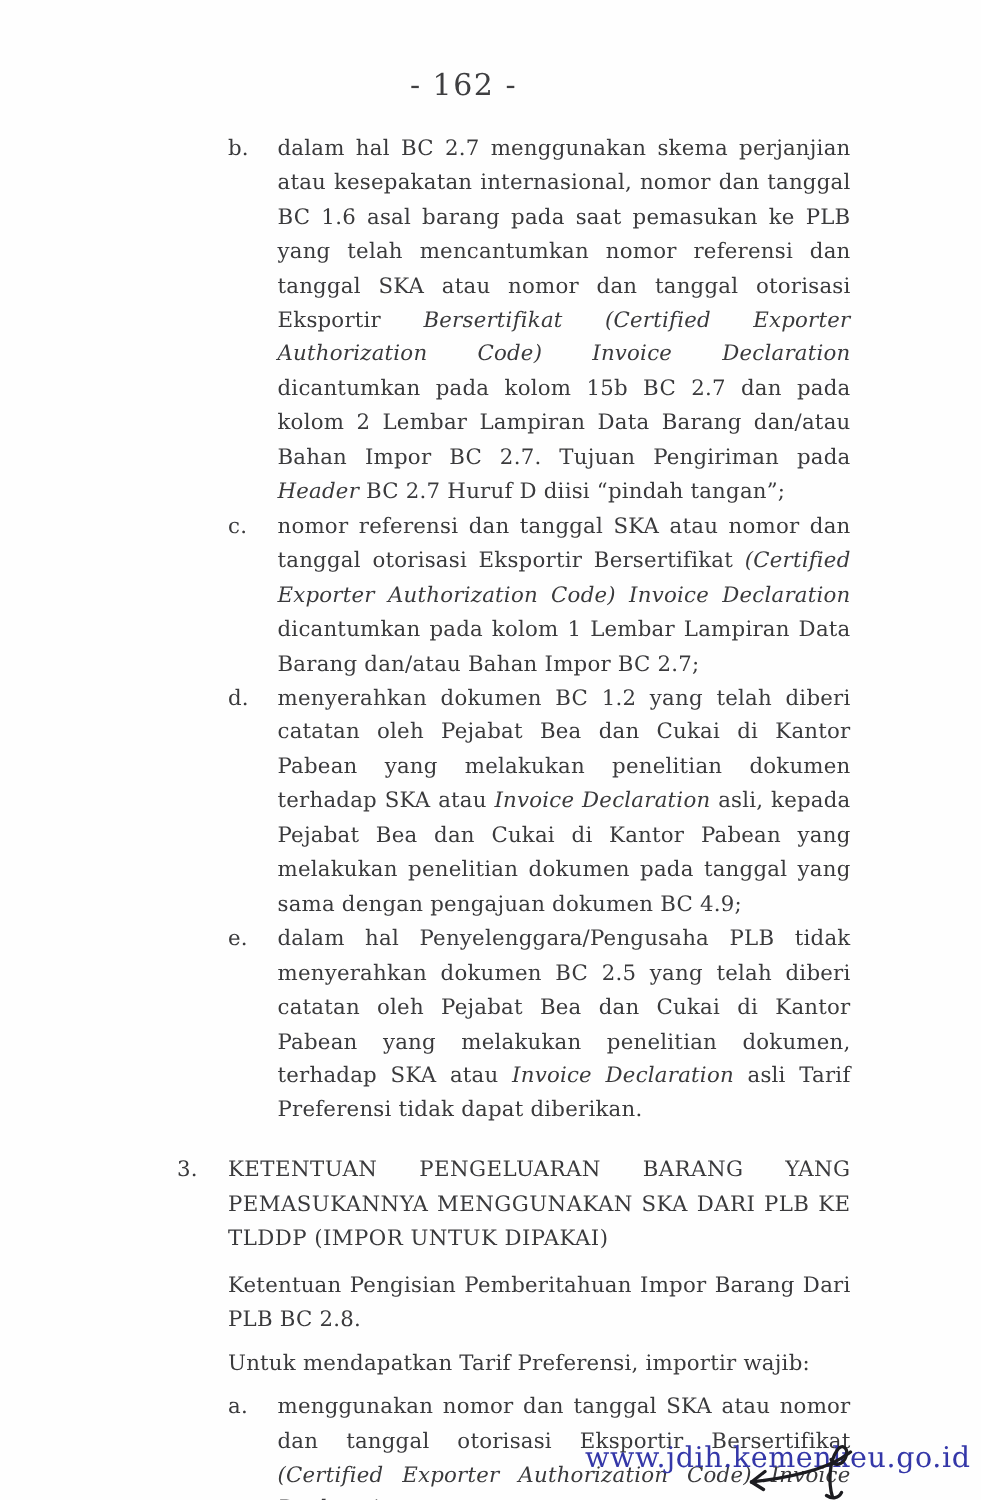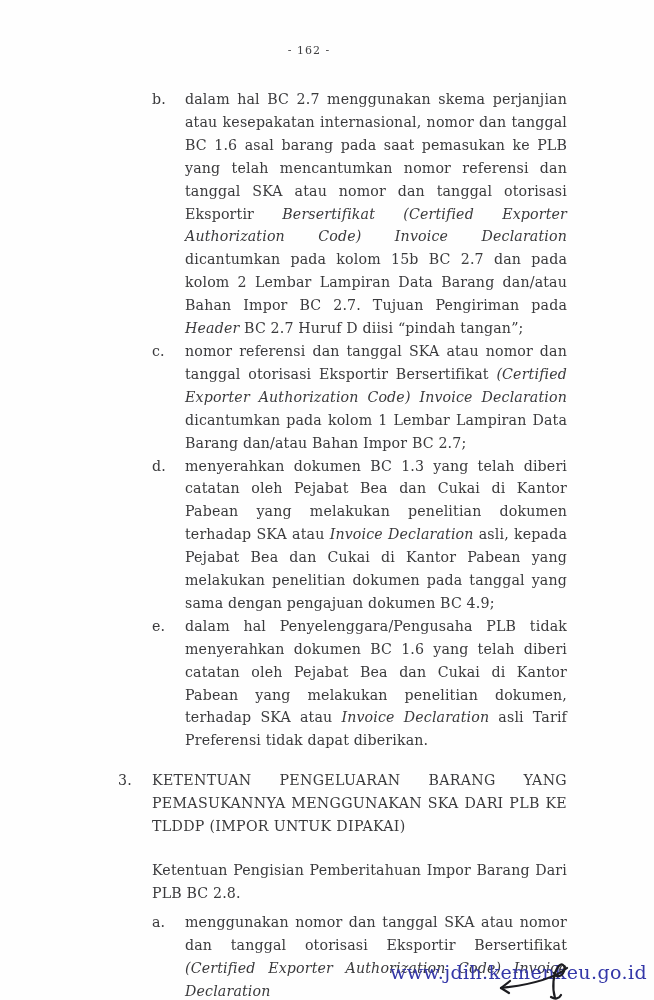--- a/index.html
+++ b/index.html
@@ -15,21 +15,21 @@
     overflow: hidden;
     font-family: "DejaVu Serif", "Liberation Serif", serif;
     color: #3a3a3c;
   }
   .page-number {
     position: absolute;
     top: 44px;
     left: 0;
     right: 36px;
     text-align: center;
-    font-size: 11px;
+    font-size: 20px;
     letter-spacing: 1px;
     color: #3f3f41;
   }
   .content {
     position: absolute;
     top: 88px;
     left: 118px;
     width: 449px;
     font-size: 14.2px;
     line-height: 22.9px;
@@ -61,21 +61,21 @@
   }
   .section-heading {
     flex: 1;
     text-align: justify;
     letter-spacing: 0.3px;
   }
   .section-paragraph {
     margin-left: 34px;
     text-align: justify;
   }
-  .p1 { margin-top: 21px; }
+  .p1 { margin-top: 8px; }
   .p2 { margin-top: 6px; text-align: left; }
   .sub-item { margin-top: 6px; }
   .watermark {
     position: absolute;
     right: 7px;
     bottom: 17px;
     font-size: 19px;
     letter-spacing: 0.4px;
     color: #3437a8;
     font-family: "DejaVu Serif", "Liberation Serif", serif;
@@ -103,34 +103,35 @@
       <div class="li-text"><span>dalam hal BC 2.7 menggunakan skema perjanjian atau kesepakatan internasional, nomor dan tanggal BC 1.6 asal barang pada saat pemasukan ke PLB yang telah mencantumkan nomor referensi dan tanggal SKA atau nomor dan tanggal otorisasi Eksportir </span><em>Bersertifikat (Certified Exporter Authorization Code) Invoice Declaration</em><span> dicantumkan pada kolom 15b BC 2.7 dan pada kolom 2 Lembar Lampiran Data Barang dan/atau Bahan Impor BC 2.7. Tujuan Pengiriman pada </span><em>Header</em><span> BC 2.7 Huruf D diisi “pindah tangan”;</span></div>
     </div>
 
     <div class="li-row">
       <div class="li-marker">c.</div>
       <div class="li-text"><span>nomor referensi dan tanggal SKA atau nomor dan tanggal otorisasi Eksportir Bersertifikat </span><em>(Certified Exporter Authorization Code) Invoice Declaration</em><span> dicantumkan pada kolom 1 Lembar Lampiran Data Barang dan/atau Bahan Impor BC 2.7;</span></div>
     </div>
 
     <div class="li-row">
       <div class="li-marker">d.</div>
-      <div class="li-text"><span>menyerahkan dokumen BC 1.3 yang telah diberi catatan oleh Pejabat Bea dan Cukai di Kantor Pabean yang melakukan penelitian dokumen terhadap SKA atau </span><em>Invoice Declaration</em><span> asli, kepada Pejabat Bea dan Cukai di Kantor Pabean yang melakukan penelitian dokumen pada tanggal yang sama dengan pengajuan dokumen BC 4.9;</span></div>
+      <div class="li-text"><span>menyerahkan dokumen BC 1.2 yang telah diberi catatan oleh Pejabat Bea dan Cukai di Kantor Pabean yang melakukan penelitian dokumen terhadap SKA atau </span><em>Invoice Declaration</em><span> asli, kepada Pejabat Bea dan Cukai di Kantor Pabean yang melakukan penelitian dokumen pada tanggal yang sama dengan pengajuan dokumen BC 4.9;</span></div>
     </div>
 
     <div class="li-row">
       <div class="li-marker">e.</div>
-      <div class="li-text"><span>dalam hal Penyelenggara/Pengusaha PLB tidak menyerahkan dokumen BC 1.6 yang telah diberi catatan oleh Pejabat Bea dan Cukai di Kantor Pabean yang melakukan penelitian dokumen, terhadap SKA atau </span><em>Invoice Declaration</em><span> asli Tarif Preferensi tidak dapat diberikan.</span></div>
+      <div class="li-text"><span>dalam hal Penyelenggara/Pengusaha PLB tidak menyerahkan dokumen BC 2.5 yang telah diberi catatan oleh Pejabat Bea dan Cukai di Kantor Pabean yang melakukan penelitian dokumen, terhadap SKA atau </span><em>Invoice Declaration</em><span> asli Tarif Preferensi tidak dapat diberikan.</span></div>
     </div>
 
     <div class="section">
       <div class="section-heading-row">
         <div class="section-number">3.</div>
         <div class="section-heading">KETENTUAN PENGELUARAN BARANG YANG PEMASUKANNYA MENGGUNAKAN SKA DARI PLB KE TLDDP (IMPOR UNTUK DIPAKAI)</div>
       </div>
       <div class="section-paragraph p1">Ketentuan Pengisian Pemberitahuan Impor Barang Dari PLB BC 2.8.</div>
+      <div class="section-paragraph p2">Untuk mendapatkan Tarif Preferensi, importir wajib:</div>
       <div class="li-row sub-item">
         <div class="li-marker">a.</div>
         <div class="li-text"><span>menggunakan nomor dan tanggal SKA atau nomor dan tanggal otorisasi Eksportir Bersertifikat </span><em>(Certified Exporter Authorization Code) Invoice Declaration</em></div>
       </div>
     </div>
 
   </div>
 
   <div class="watermark">www.jdih.kemenkeu.go.id</div>
 

